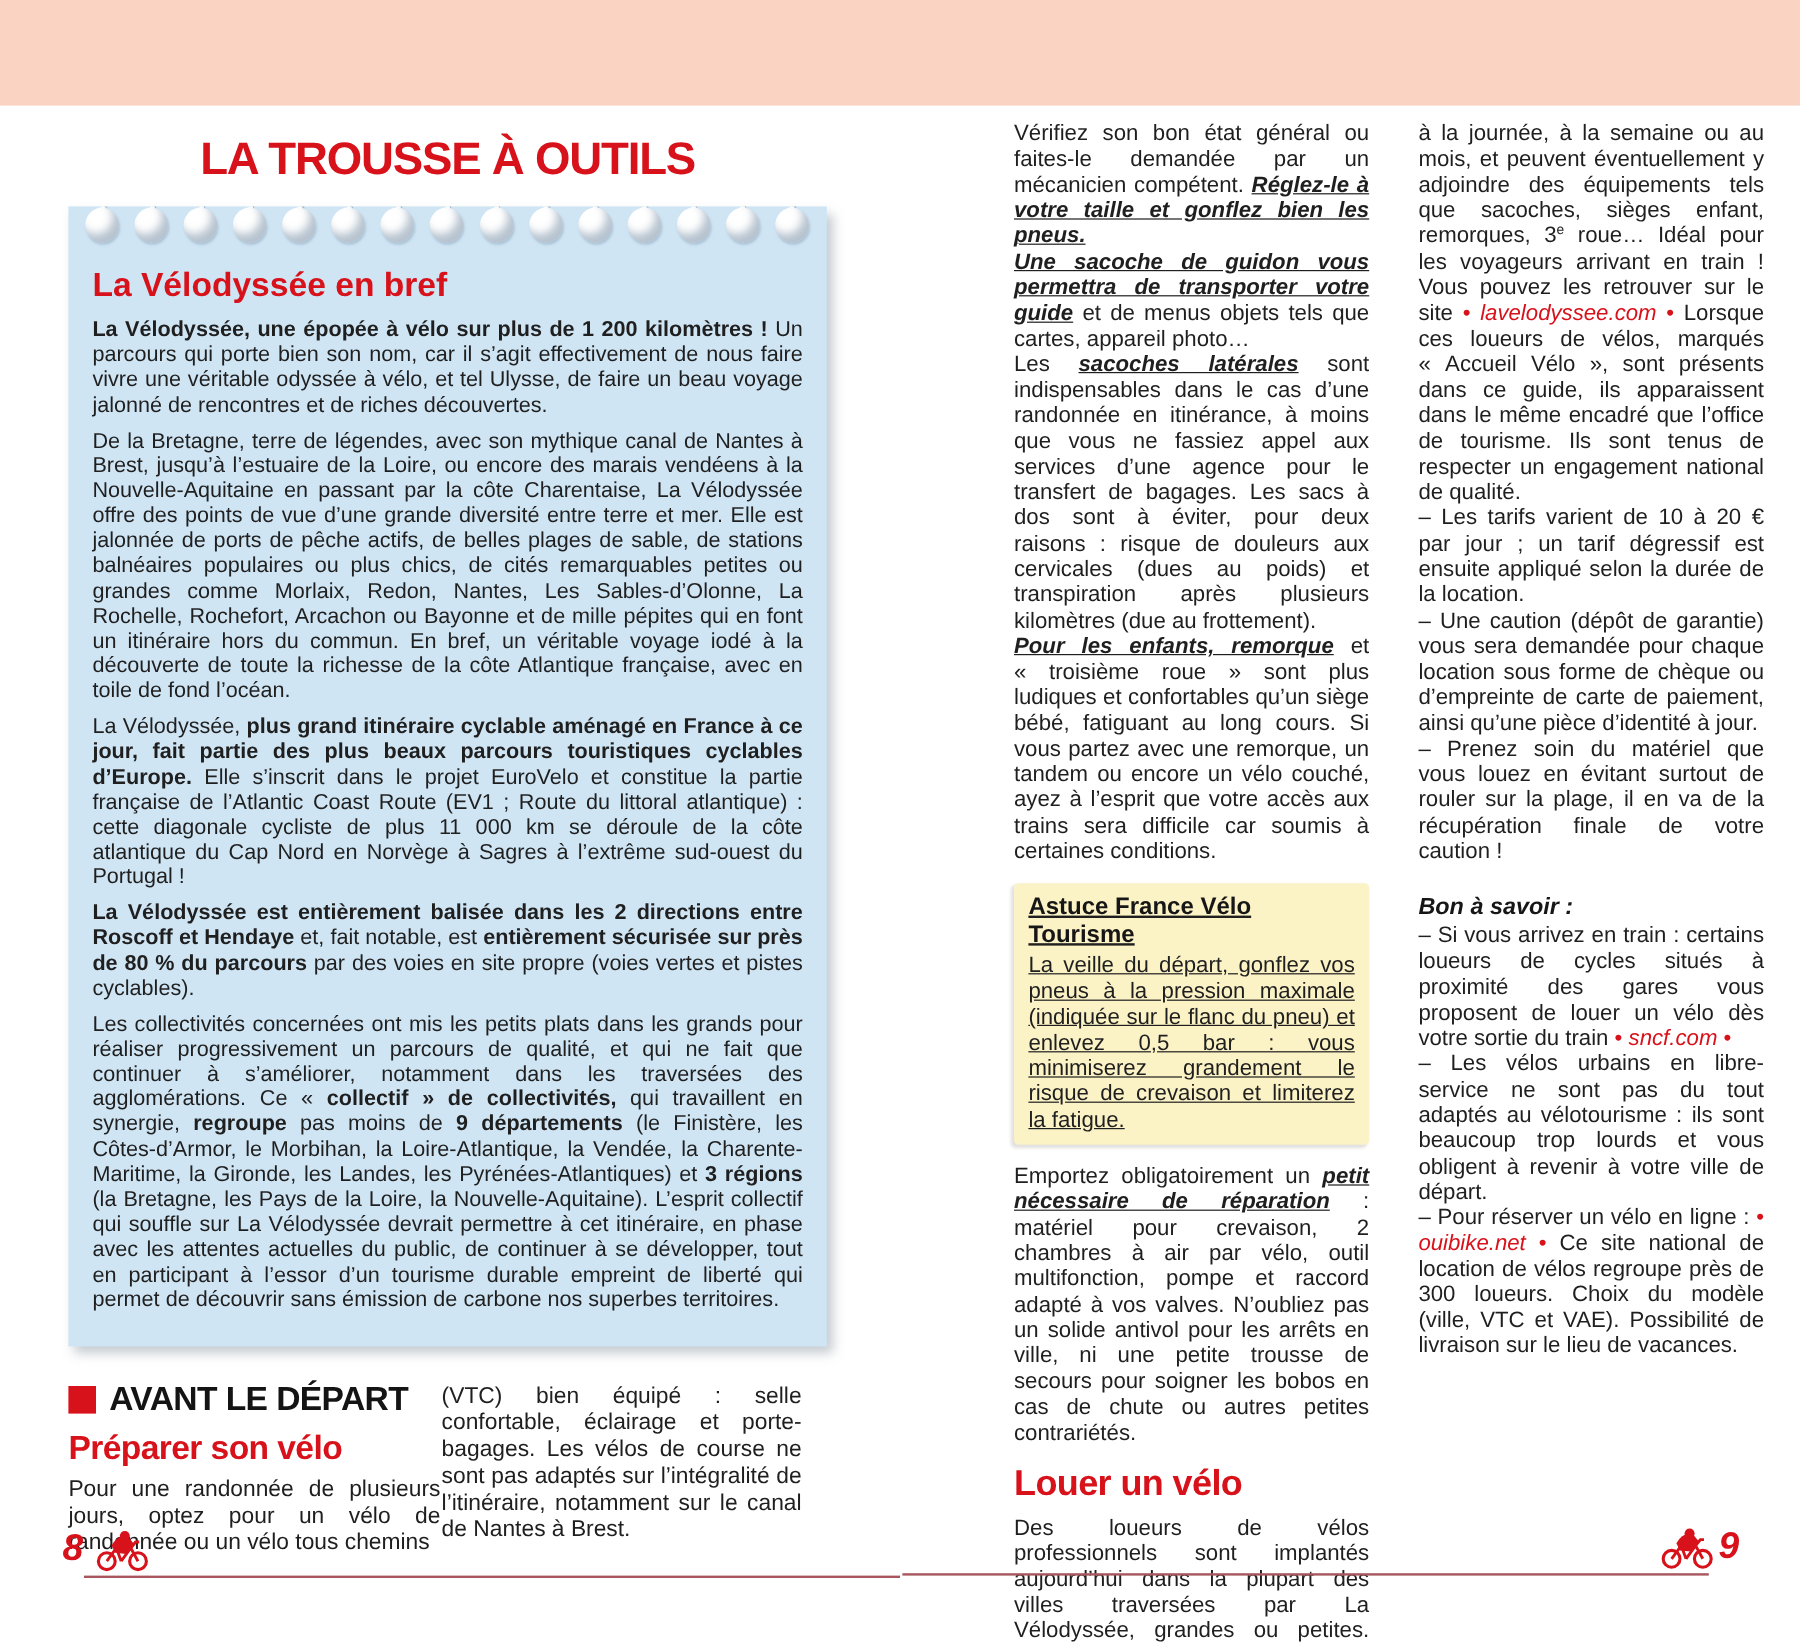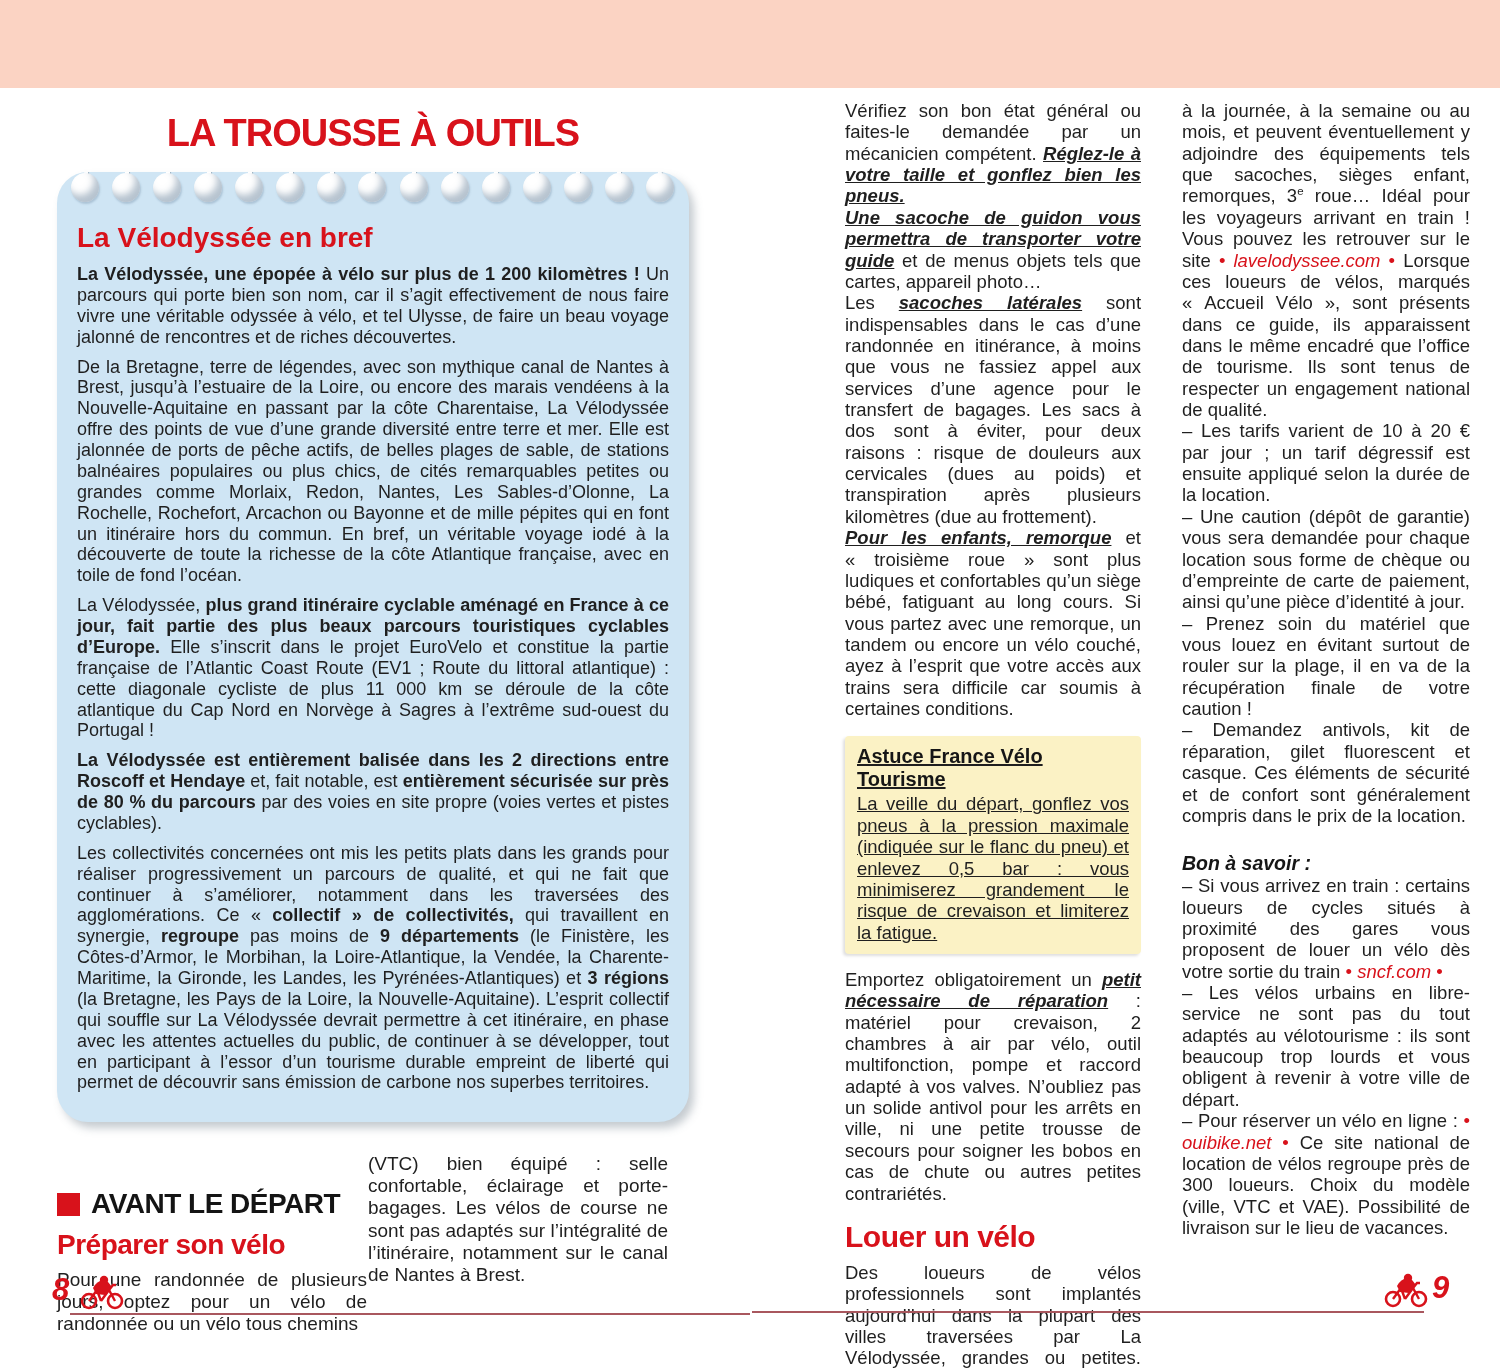--- a/index.html
+++ b/index.html
@@ -8,31 +8,31 @@
   *{box-sizing:border-box;}
   html,body{margin:0;padding:0;background:#ffffff;}
   .canvas{position:relative;width:1500px;height:1372px;background:#fff;overflow:hidden;
           font-family:"Liberation Sans",sans-serif;color:var(--ink);}
   .band{position:absolute;top:0;left:0;width:1500px;height:88px;background:var(--band);}
 
   
   .page-title{position:absolute;top:112px;left:57px;width:632px;margin:0;text-align:center;
       font-size:38px;font-weight:700;letter-spacing:-1px;color:var(--accent);}
   .notepad{position:absolute;top:172px;left:57px;width:632px;height:950px;background:var(--notepad);
-      box-shadow:5px 6px 9px rgba(90,105,120,.35);padding:50px 20px 0 20px;overflow:hidden;border-radius:31px;}
+      box-shadow:5px 6px 9px rgba(90,105,120,.35);padding:50px 20px 0 20px;overflow:hidden;}
   .holes{position:absolute;top:-9px;left:14px;right:14px;display:flex;justify-content:space-between;}
   .hole{position:relative;width:29px;height:40px;}
   .hole::before{content:"";position:absolute;left:50%;top:-2px;margin-left:-2px;width:4px;height:16px;
       background:#fff;box-shadow:1px 1px 1px rgba(110,130,150,.55);}
   .hole::after{content:"";position:absolute;left:0;top:10px;width:28px;height:29px;border-radius:50%;
       background:#fff;box-shadow:inset -5px -7px 7px rgba(110,135,160,.5), 1px 2px 2px rgba(110,135,160,.35);}
   .card-heading{margin:0 0 10px 0;font-size:28px;font-weight:700;color:var(--accent);}
   .notepad p{margin:0 0 9px 0;font-size:18px;line-height:1.16;text-align:justify;color:var(--ink);}
 
-  .avant{position:absolute;left:57px;top:1150px;width:310px;margin-top:38px;}
+  .avant{position:absolute;left:57px;top:1150px;width:310px;}
   .sec-title{display:flex;align-items:center;gap:11px;font-size:28px;font-weight:800;color:#141414;
       letter-spacing:-0.5px;white-space:nowrap;}
   .redsq{flex:0 0 auto;width:23px;height:23px;background:var(--accent);}
   .sub-title{margin:9px 0 8px 0;font-size:28px;font-weight:700;color:var(--accent);letter-spacing:-0.5px;}
   .avant p, .avant-colB p{margin:0;font-size:19px;line-height:1.17;text-align:justify;}
   .avant-colB{position:absolute;left:368px;top:1153px;width:300px;}
 
   
   .col{position:absolute;top:100px;}
   .col1{left:845px;width:296px;}
@@ -132,21 +132,20 @@
     <p><span>Emportez obligatoirement un </span><span class="s-bi">petit nécessaire de réparation</span><span>&nbsp;: matériel pour crevaison, 2 chambres à air par vélo, outil multifonction, pompe et raccord adapté à vos valves. N’oubliez pas un solide antivol pour les arrêts en ville, ni une petite trousse de secours pour soigner les bobos en cas de chute ou autres petites contrariétés.</span></p>
     <h3 class="louer-heading">Louer un vélo</h3>
     <p><span>Des loueurs de vélos professionnels sont implantés aujourd’hui dans la plupart des villes traversées par La Vélodyssée, grandes ou petites. Ces loueurs vous proposent des vélos à l’heure,</span></p>
   </div>
 
   <div class="col col2">
     <p><span>à la journée, à la semaine ou au mois, et peuvent éventuellement y adjoindre des équipements tels que sacoches, sièges enfant, remorques, 3</span><span class="s-sup">e</span><span> roue… Idéal pour les voyageurs arrivant en train&nbsp;! Vous pouvez les retrouver sur le site </span><span class="s-d">• </span><span class="s-r">lavelodyssee.com</span><span class="s-d"> • </span><span>Lorsque ces loueurs de vélos, marqués «&nbsp;Accueil Vélo&nbsp;», sont présents dans ce guide, ils apparaissent dans le même encadré que l’office de tourisme. Ils sont tenus de respecter un engagement national de qualité.</span></p>
     <p><span>– Les tarifs varient de 10 à 20&nbsp;€ par jour&nbsp;; un tarif dégressif est ensuite appliqué selon la durée de la location.</span></p>
     <p><span>– Une caution (dépôt de garantie) vous sera demandée pour chaque location sous forme de chèque ou d’empreinte de carte de paiement, ainsi qu’une pièce d’identité à jour.</span></p>
     <p><span>– Prenez soin du matériel que vous louez en évitant surtout de rouler sur la plage, il en va de la récupération finale de votre caution&nbsp;!</span></p>
-    <p><span>– Demandez antivols, kit de réparation, gilet fluorescent et casque. Ces éléments de sécurité et de confort sont généralement compris dans le prix de la location.</span></p>
     <h4 class="bon-heading">Bon à savoir&nbsp;:</h4>
     <p><span>– Si vous arrivez en train&nbsp;: certains loueurs de cycles situés à proximité des gares vous proposent de louer un vélo dès votre sortie du train </span><span class="s-d">• </span><span class="s-r">sncf.com</span><span class="s-d"> •</span></p>
     <p><span>– Les vélos urbains en libre-service ne sont pas du tout adaptés au vélotourisme&nbsp;: ils sont beaucoup trop lourds et vous obligent à revenir à votre ville de départ.</span></p>
     <p><span>– Pour réserver un vélo en ligne&nbsp;: </span><span class="s-d">• </span><span class="s-r">ouibike.net</span><span class="s-d"> • </span><span>Ce site national de location de vélos regroupe près de 300 loueurs. Choix du modèle (ville, VTC et VAE). Possibilité de livraison sur le lieu de vacances.</span></p>
   </div>
 
   <div class="rule rule-right"></div>
   <svg class="bike bike-right" viewBox="0 0 48 34">
     <circle cx="11" cy="26" r="7" fill="none" stroke="#d8121b" stroke-width="2.6"></circle>
     <circle cx="37" cy="26" r="7" fill="none" stroke="#d8121b" stroke-width="2.6"></circle>

